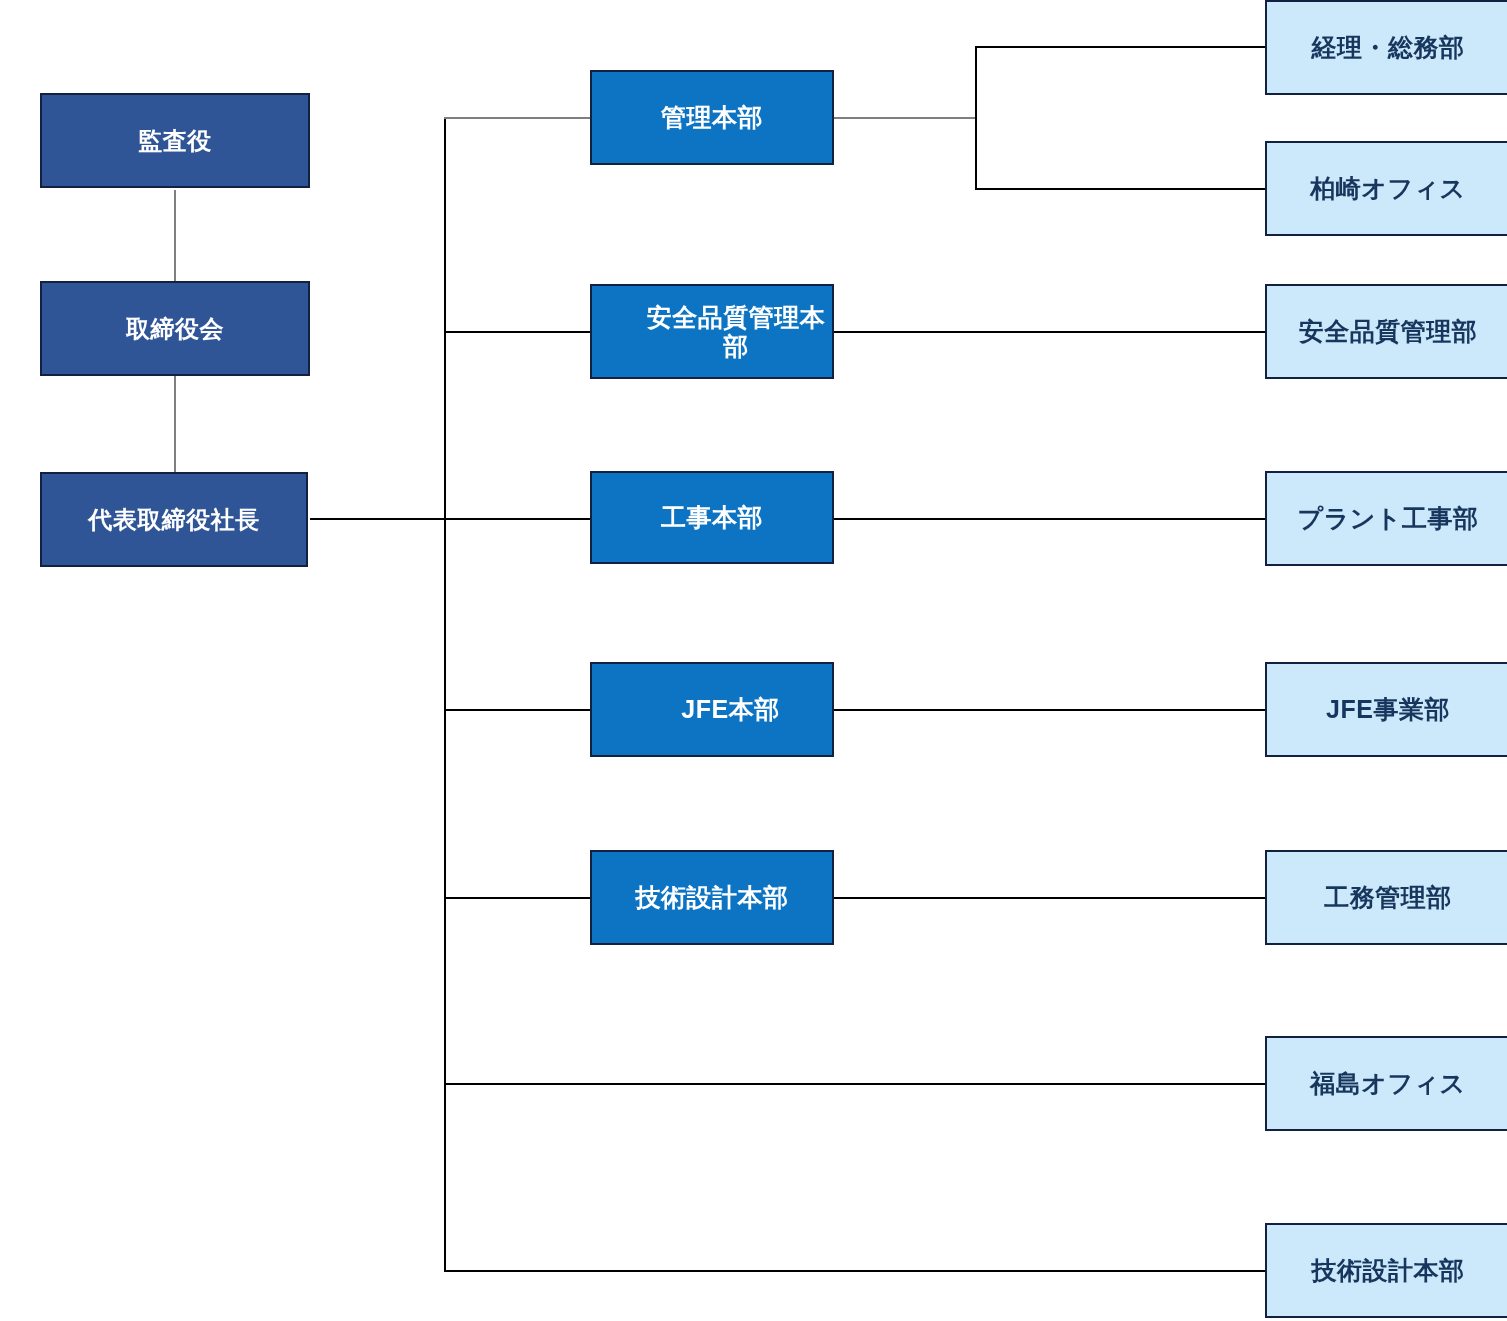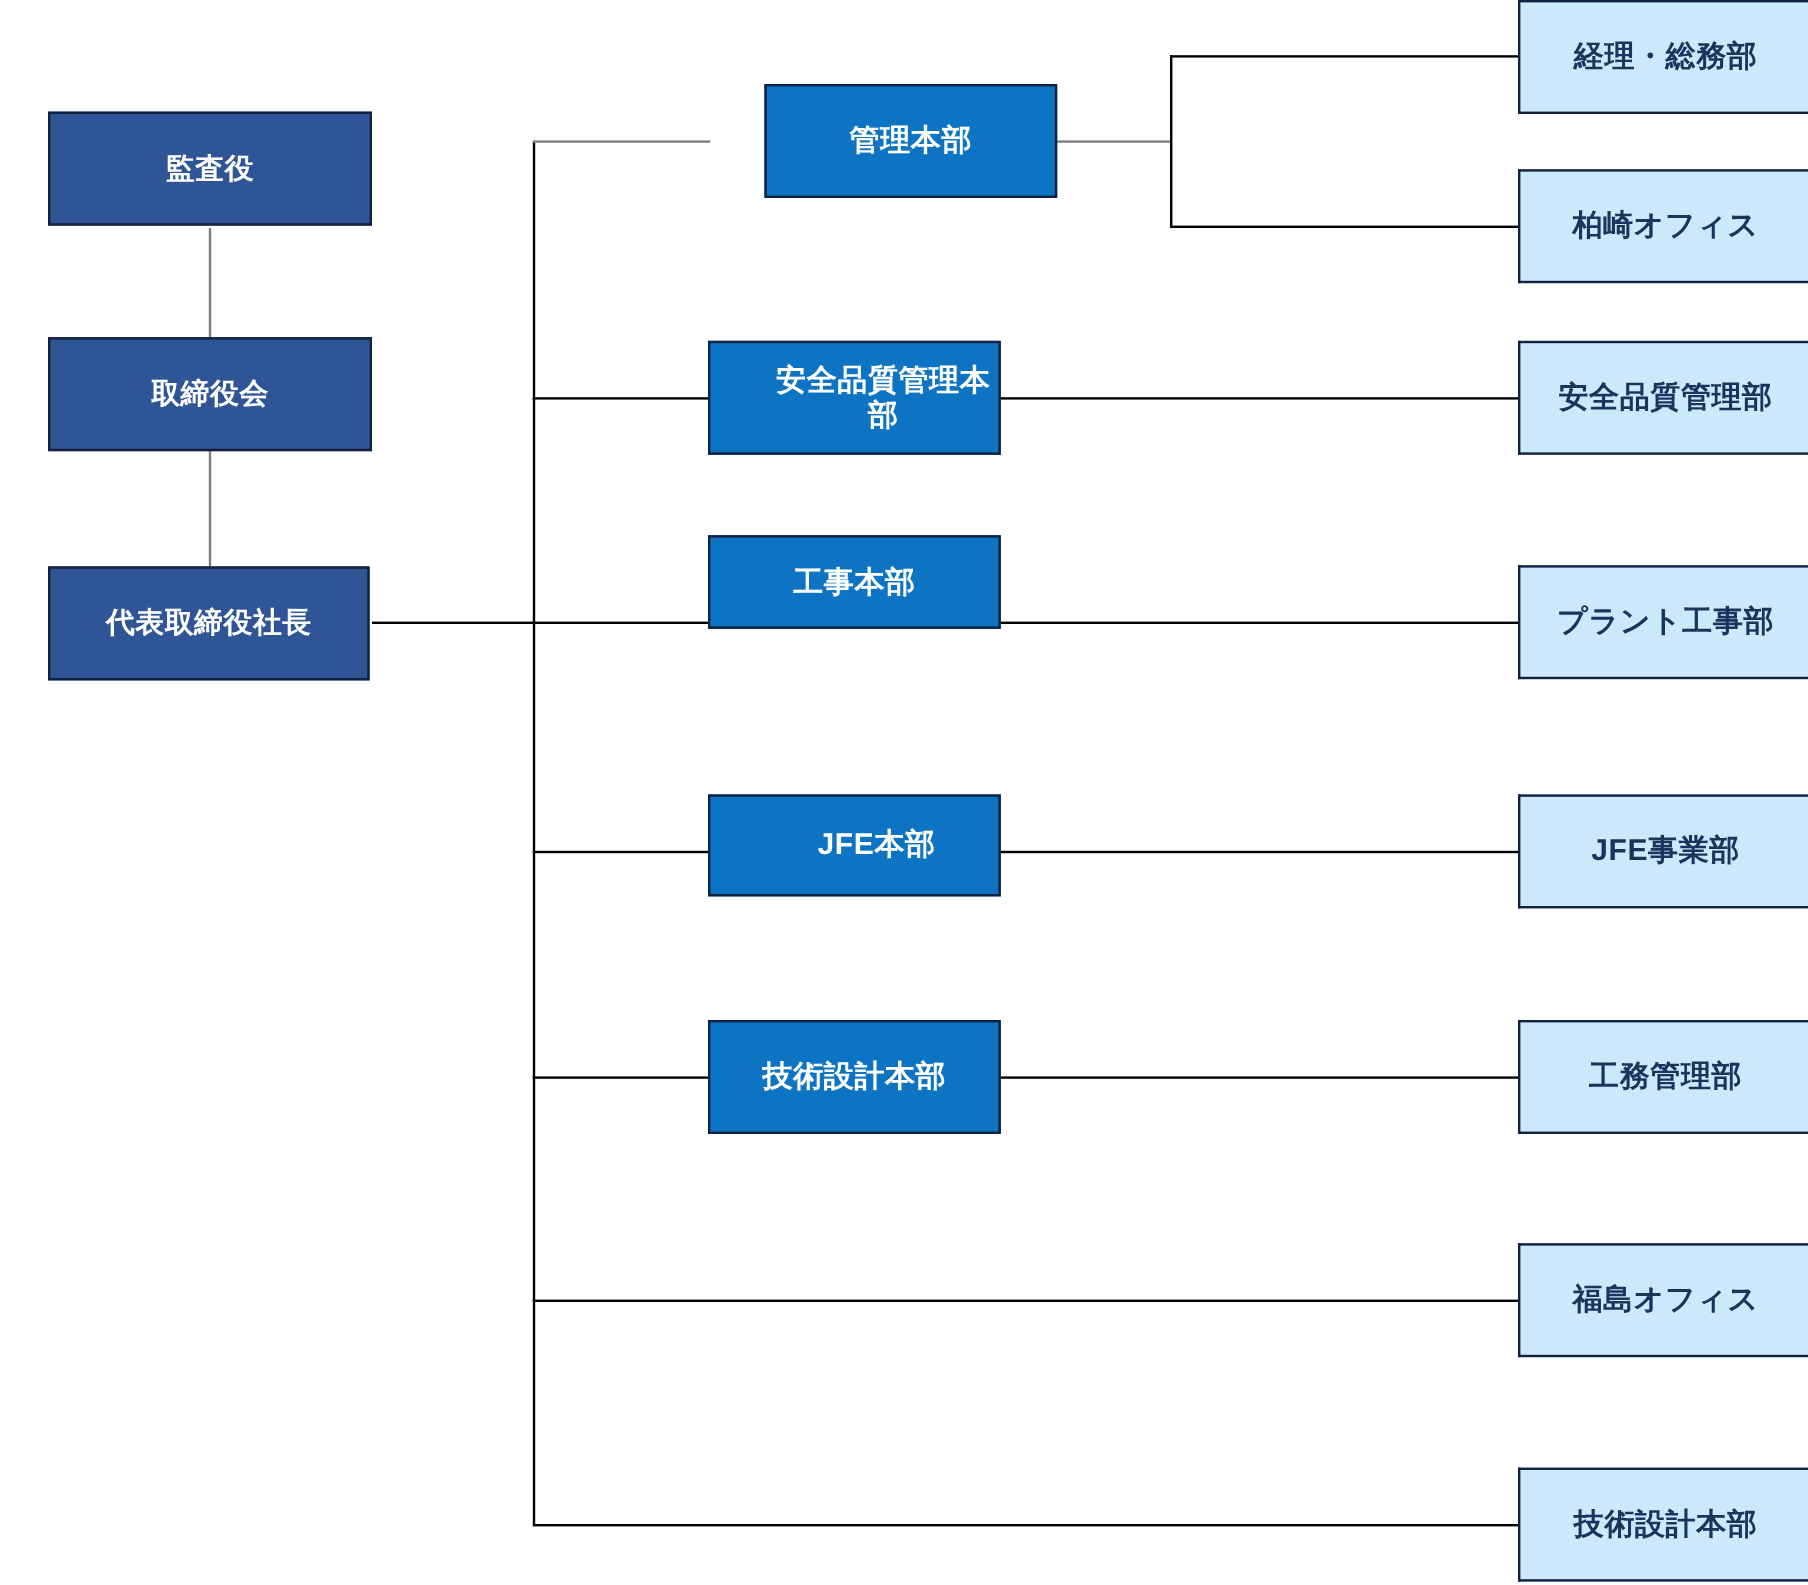--- a/index.html
+++ b/index.html
@@ -114,33 +114,33 @@
   </div>
 
   <div class="node node-exec" style="left:40px; top:281px; width:270px; height:95px;">
     <span>取締役会</span>
   </div>
 
   <div class="node node-exec" style="left:40px; top:472px; width:268px; height:95px;">
     <span>代表取締役社長</span>
   </div>
 
-  <div class="node node-div" style="left:590px; top:70px; width:244px; height:95px;margin-left:47px;">
+  <div class="node node-div" style="left:590px; top:70px; width:244px; height:95px;">
     <span>管理本部</span>
   </div>
 
   <div class="node node-div" style="left:590px; top:284px; width:244px; height:95px;padding-left:48px;">
     <span>安全品質管理本部</span>
   </div>
 
-  <div class="node node-div" style="left:590px; top:446px; width:244px; height:78px;">
+  <div class="node node-div" style="left:590px; top:471px; width:244px; height:93px;">
     <span>工事本部</span>
   </div>
 
-  <div class="node node-div" style="left:590px; top:662px; width:244px; height:85px;padding-left:37px;">
+  <div class="node node-div" style="left:590px; top:662px; width:244px; height:95px;padding-left:37px;">
     <span>JFE本部</span>
   </div>
 
   <div class="node node-div" style="left:590px; top:850px; width:244px; height:95px;">
     <span>技術設計本部</span>
   </div>
 
   <div class="node node-dept node-clipped" style="left:1265px; top:0px; width:244px; height:95px;">
     <span>経理・総務部</span>
   </div>

